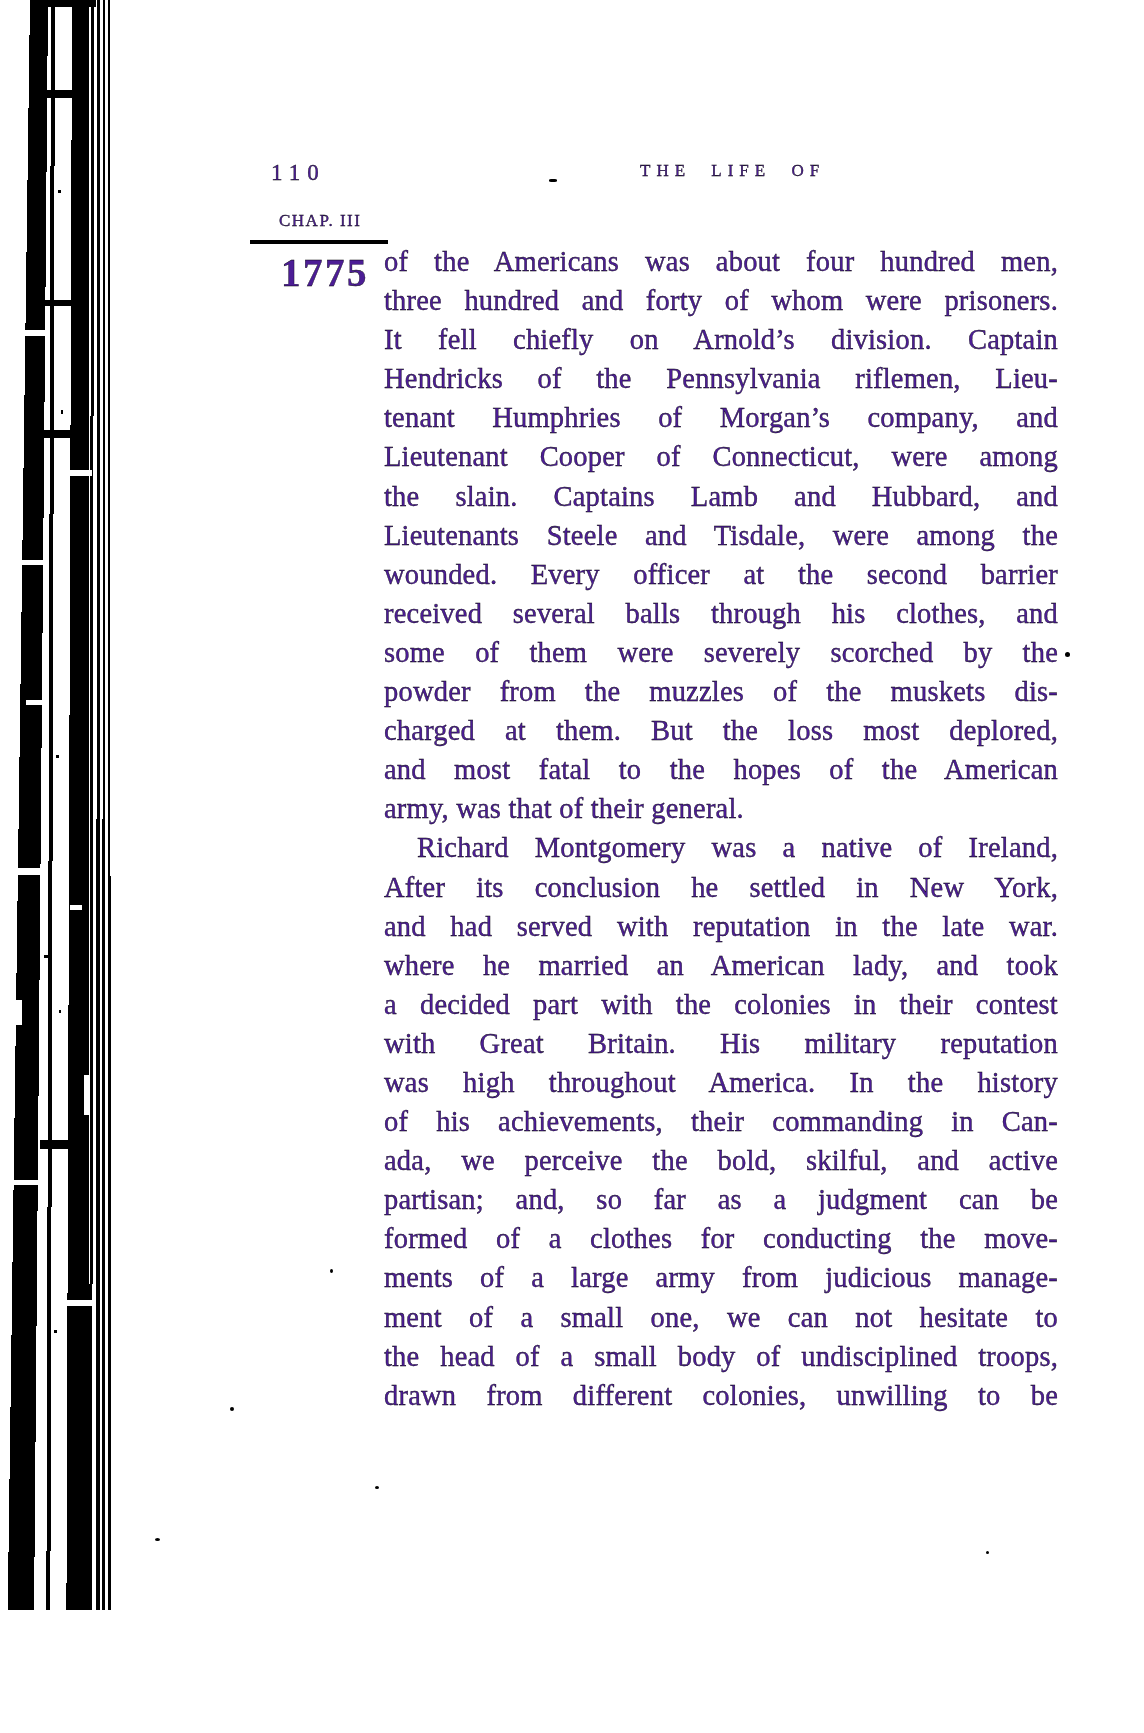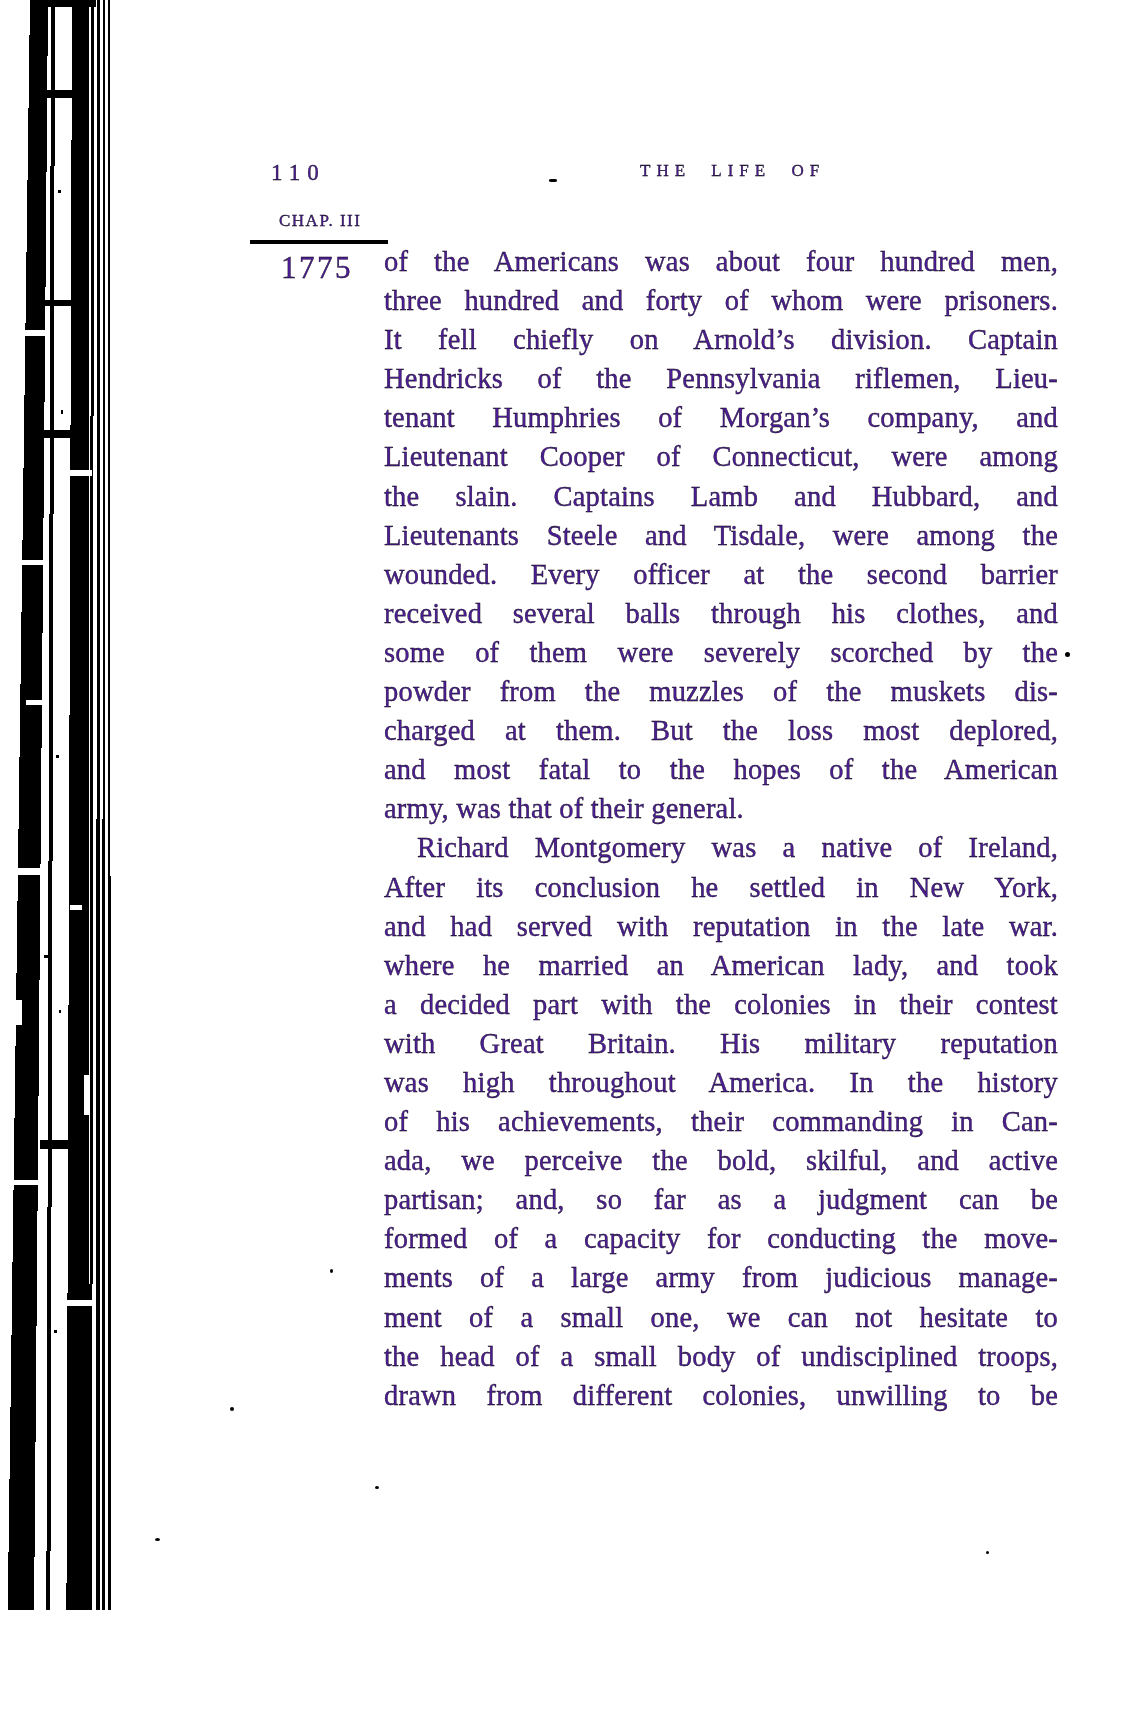--- a/index.html
+++ b/index.html
@@ -49,23 +49,24 @@
   }
   .rule {
     position: absolute;
     left: 250px; top: 240px;
     width: 138px; height: 4px;
     background: #000;
   }
   .year {
     position: absolute;
     left: 281px; top: 250px;
-    font-size: 31px;
+    font-size: 39px;
     letter-spacing: 2.5px;
     white-space: nowrap;
+    font-weight: bold;
   }
   .bodytext {
     position: absolute;
     left: 384px; top: 198px;
     width: 674px;
     font-size: 28.5px;
     line-height: 39.1px;
     letter-spacing: 0.2px;
     margin-top: 44px;
   }
@@ -176,21 +177,21 @@
         <div class="bodyline indent">Richard Montgomery was a native of Ireland,</div>
         <div class="bodyline">After its conclusion he settled in New York,</div>
         <div class="bodyline">and had served with reputation in the late war.</div>
         <div class="bodyline">where he married an American lady, and took</div>
         <div class="bodyline">a decided part with the colonies in their contest</div>
         <div class="bodyline">with Great Britain.  His military reputation</div>
         <div class="bodyline">was high throughout America.  In the history</div>
         <div class="bodyline">of his achievements, their commanding in Can-</div>
         <div class="bodyline">ada, we perceive the bold, skilful, and active</div>
         <div class="bodyline">partisan; and, so far as a judgment can be</div>
-        <div class="bodyline">formed of a capacity for conducting the move-</div>
+        <div class="bodyline">formed of a clothes for conducting the move-</div>
         <div class="bodyline">ments of a large army from judicious manage-</div>
         <div class="bodyline">ment of a small one, we can not hesitate to</div>
         <div class="bodyline">the head of a small body of undisciplined troops,</div>
         <div class="bodyline">drawn from different colonies, unwilling to be</div>
       </div>
   </div>
 
   <div class="speck s1"></div>
   <div class="speck s2"></div>
   <div class="speck s3"></div>

